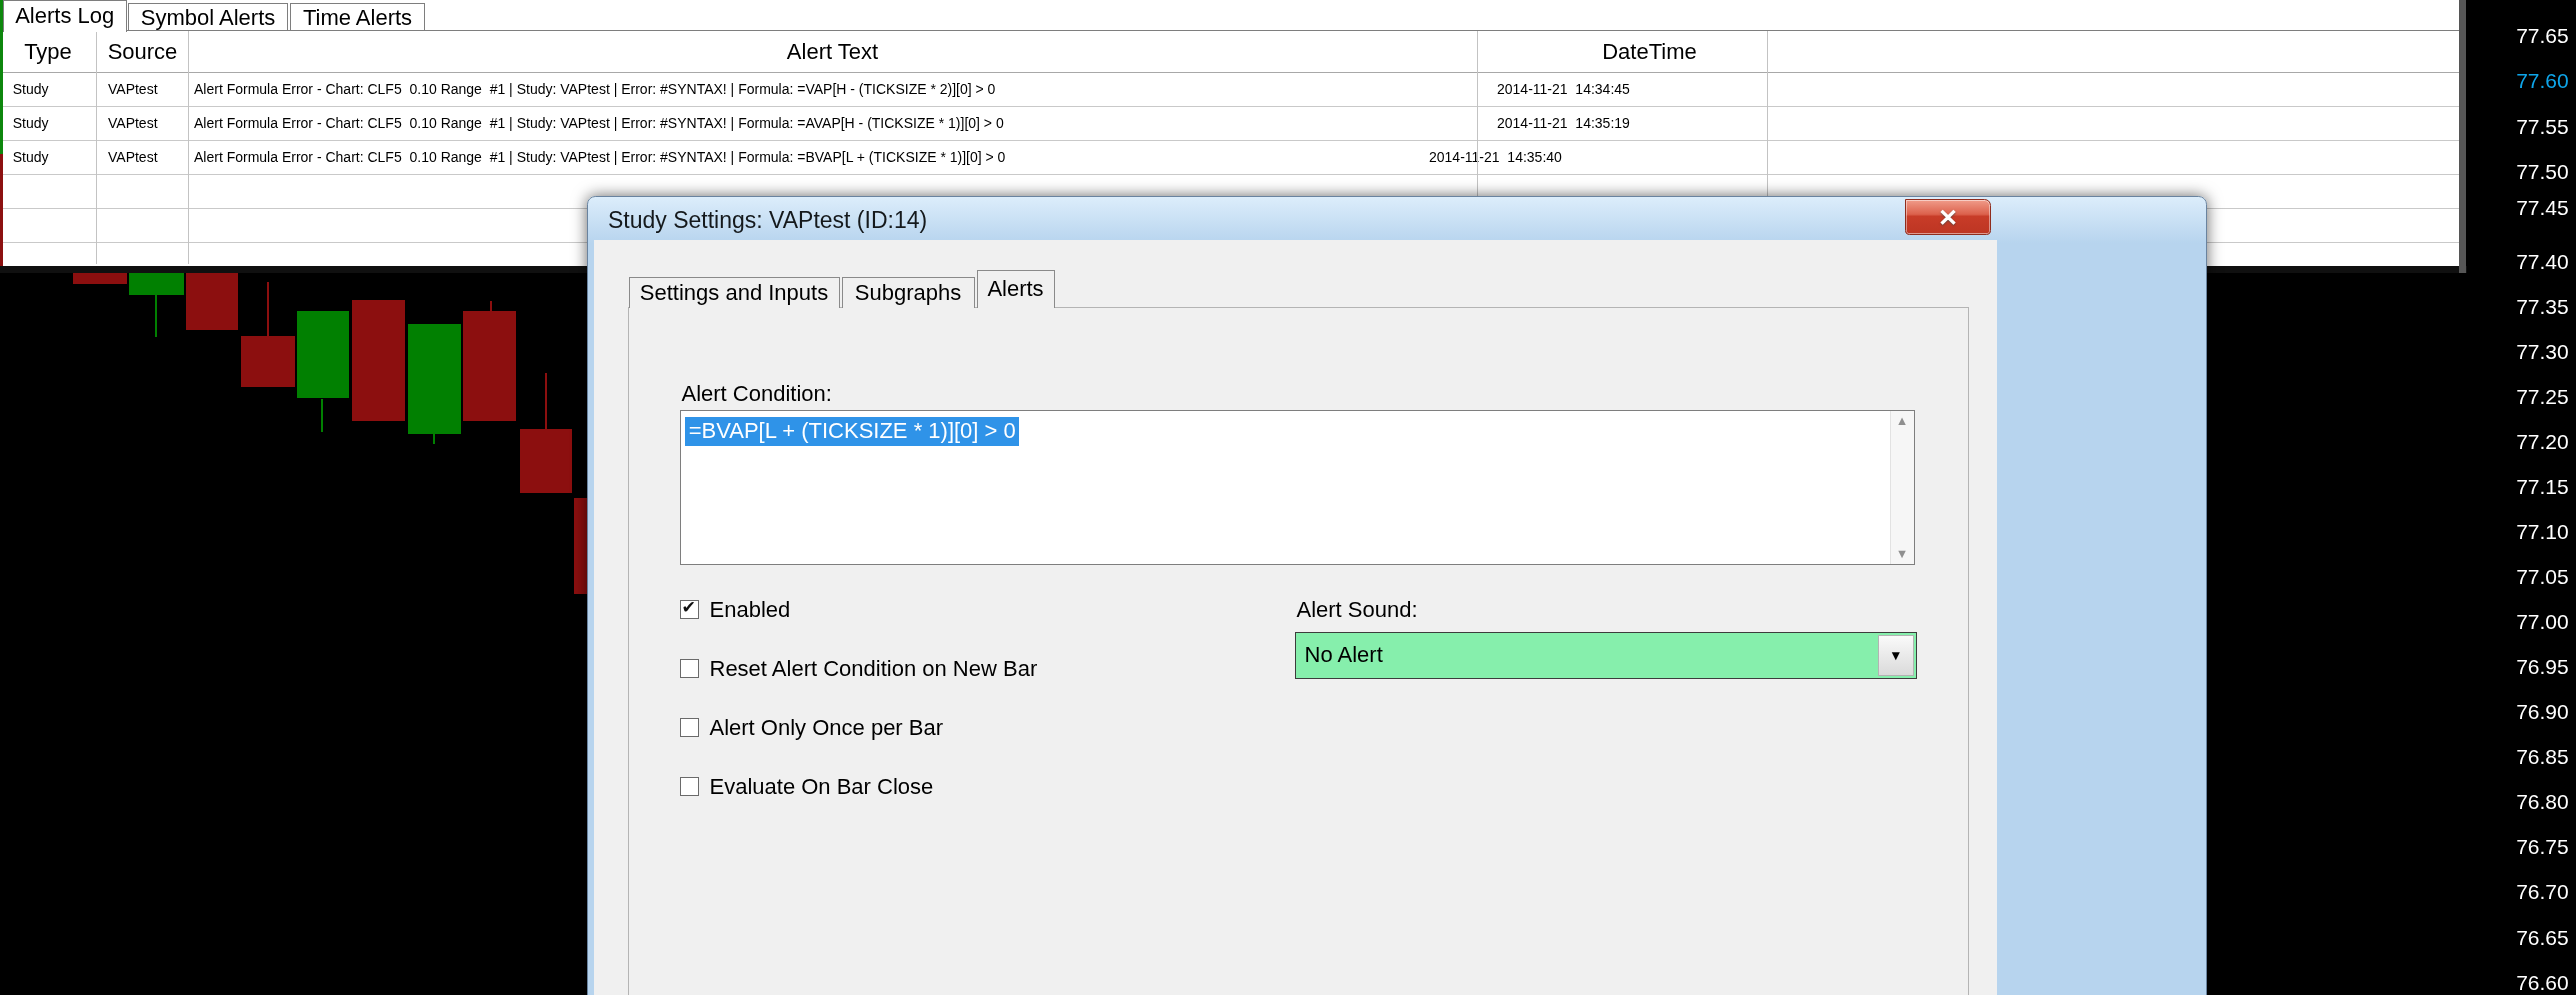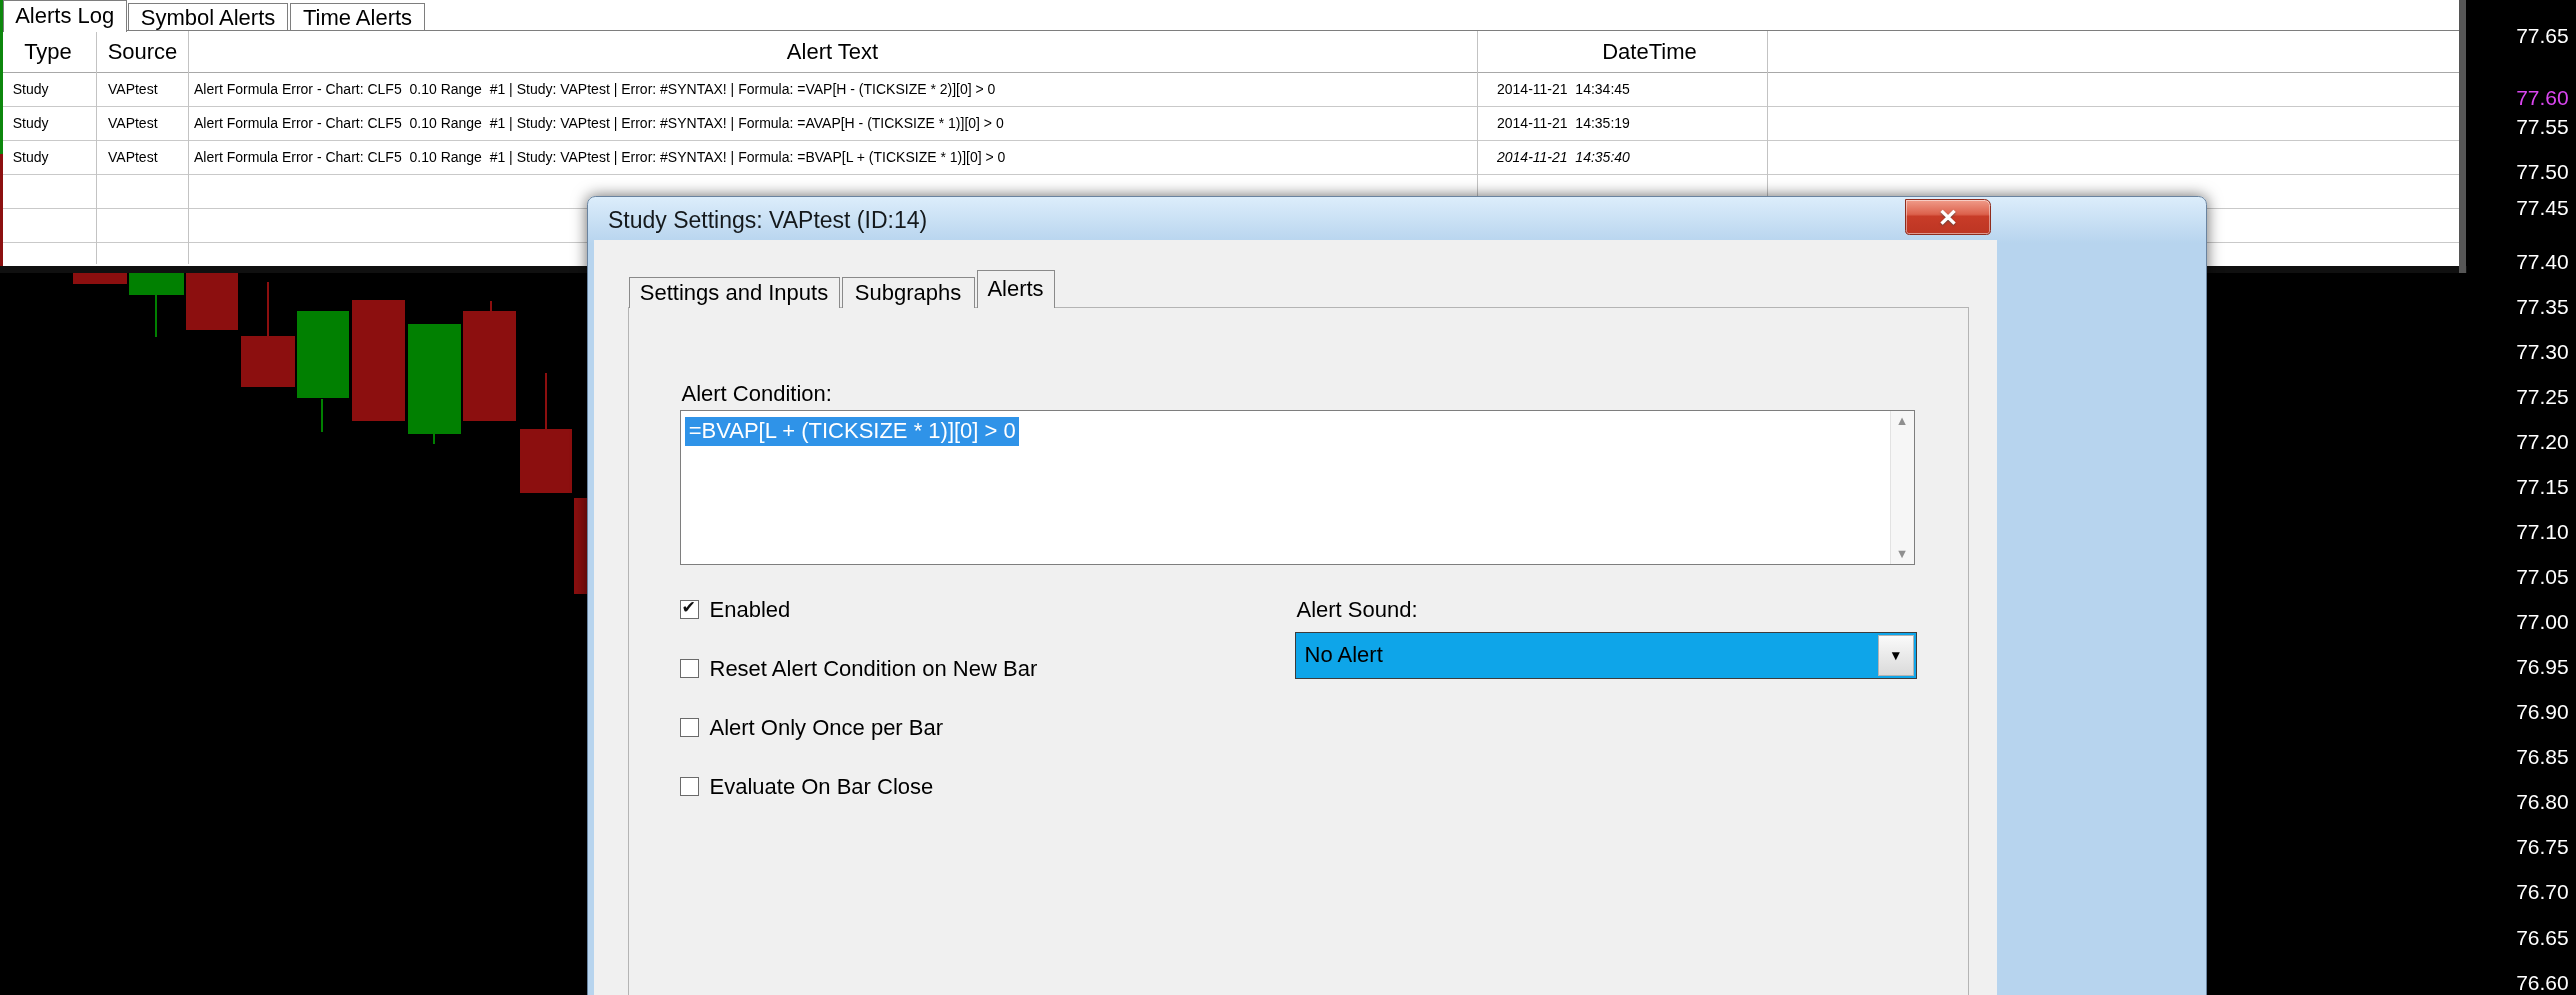--- a/index.html
+++ b/index.html
@@ -55,21 +55,21 @@
       background:#fff;border:0.9px solid #7e7e7e;z-index:3}
   .cond-sel{position:absolute;left:4.6px;top:5.5px;background:#2f93e8;color:#fff;font-size:22px;
       padding:1.8px 3.6px;white-space:pre}
   .ta-scroll{position:absolute;right:0;top:0;width:24px;height:100%;background:#f6f6f6;border-left:0.9px solid #e2e2e2;box-sizing:border-box}
   .ta-arrow{position:absolute;left:0;width:100%;text-align:center;font-size:12.7px;color:#8f8f8f}
   .cb-row{position:absolute;left:86px;height:24px;z-index:3}
   .cb-box{position:absolute;left:0;top:0.9px;width:19px;height:19px;box-sizing:border-box;background:#fff;border:0.9px solid #6a6a6a}
   .cb-check{position:absolute;left:0.9px;top:-3.6px;font-size:17.3px;color:#111}
   .cb-label{position:absolute;left:30px;top:-1.8px;font-size:22px;color:#000;white-space:pre}
   .dropdown{position:absolute;left:701px;top:392px;width:622px;height:47px;box-sizing:border-box;
-      background:#0ea5e9;border:1.8px solid #3c3c3c;z-index:3;cursor:pointer}
+      background:#86efac;border:1.8px solid #3c3c3c;z-index:3;cursor:pointer}
   .dd-value{position:absolute;left:9px;top:0;font-size:22px;line-height:44px;color:#000}
   .dd-btn{position:absolute;right:1.8px;top:1.8px;bottom:1.8px;width:36px;background:linear-gradient(#fafafa,#dadada);
       border:0.9px solid #b3b3b3;box-sizing:border-box;text-align:center}
   .dd-btn span{font-size:13.7px;line-height:40px;color:#000}
 </style>
 </head>
 <body>
 
 <div class="chart-layer">
   <div id="candles">
@@ -85,21 +85,21 @@
       <div class="candle-wick" style="left: 433px; top: 434px; height: 10px; background: rgb(1, 128, 1);"></div>
       <div class="candle-body" style="left: 408px; top: 324px; width: 53px; height: 110px; background: rgb(1, 128, 1);"></div>
       <div class="candle-wick" style="left: 490px; top: 301px; height: 10px; background: rgb(140, 15, 15);"></div>
       <div class="candle-body" style="left: 463px; top: 311px; width: 53px; height: 110px; background: rgb(140, 15, 15);"></div>
       <div class="candle-wick" style="left: 545px; top: 373px; height: 56px; background: rgb(140, 15, 15);"></div>
       <div class="candle-body" style="left: 520px; top: 429px; width: 52px; height: 64px; background: rgb(140, 15, 15);"></div>
       <div class="candle-body" style="left: 574px; top: 498px; width: 13.7px; height: 96px; background: rgb(140, 15, 15);"></div>
     </div>
   <div id="price-scale">
       <div class="price-label" style="top: 36px; color: rgb(255, 255, 255);">77.65</div>
-      <div class="price-label" style="top: 98px; color: #d946ef;">77.60</div>
+      <div class="price-label" style="top: 81px; color: #0ea5e9;">77.60</div>
       <div class="price-label" style="top: 127px; color: rgb(255, 255, 255);">77.55</div>
       <div class="price-label" style="top: 172px; color: rgb(255, 255, 255);">77.50</div>
       <div class="price-label" style="top: 208px; color: rgb(255, 255, 255);">77.45</div>
       <div class="price-label" style="top: 262px; color: rgb(255, 255, 255);">77.40</div>
       <div class="price-label" style="top: 307px; color: rgb(255, 255, 255);">77.35</div>
       <div class="price-label" style="top: 352px; color: rgb(255, 255, 255);">77.30</div>
       <div class="price-label" style="top: 397px; color: rgb(255, 255, 255);">77.25</div>
       <div class="price-label" style="top: 442px; color: rgb(255, 255, 255);">77.20</div>
       <div class="price-label" style="top: 487px; color: rgb(255, 255, 255);">77.15</div>
       <div class="price-label" style="top: 532px; color: rgb(255, 255, 255);">77.10</div>
@@ -140,21 +140,21 @@
       <div class="trow">
         <div class="tcell" style="left: 12.7px;">Study</div>
         <div class="tcell" style="left: 108px;">VAPtest</div>
         <div class="tcell" style="left: 194px;">Alert Formula Error - Chart: CLF5  0.10 Range  #1 | Study: VAPtest | Error: #SYNTAX! | Formula: =AVAP[H - (TICKSIZE * 1)][0] &gt; 0</div>
         <div class="tcell" style="left: 1497px;">2014-11-21  14:35:19</div>
       </div>
       <div class="trow">
         <div class="tcell" style="left: 12.7px;">Study</div>
         <div class="tcell" style="left: 108px;">VAPtest</div>
         <div class="tcell" style="left: 194px;">Alert Formula Error - Chart: CLF5  0.10 Range  #1 | Study: VAPtest | Error: #SYNTAX! | Formula: =BVAP[L + (TICKSIZE * 1)][0] &gt; 0</div>
-        <div class="tcell" style="left: 1497px; font-style: italic;">2014-11-21  14:35:40</div>
+        <div class="tcell" style="left: 1429px;">2014-11-21  14:35:40</div>
       </div>
       <div class="trow"></div>
       <div class="trow"></div>
       <div class="trow"></div>
     </div>
   <div id="alerts-vlines">
       <div class="vline" style="left: 96px;"></div>
       <div class="vline" style="left: 188px;"></div>
       <div class="vline" style="left: 1477px;"></div>
       <div class="vline" style="left: 1767px;"></div>

